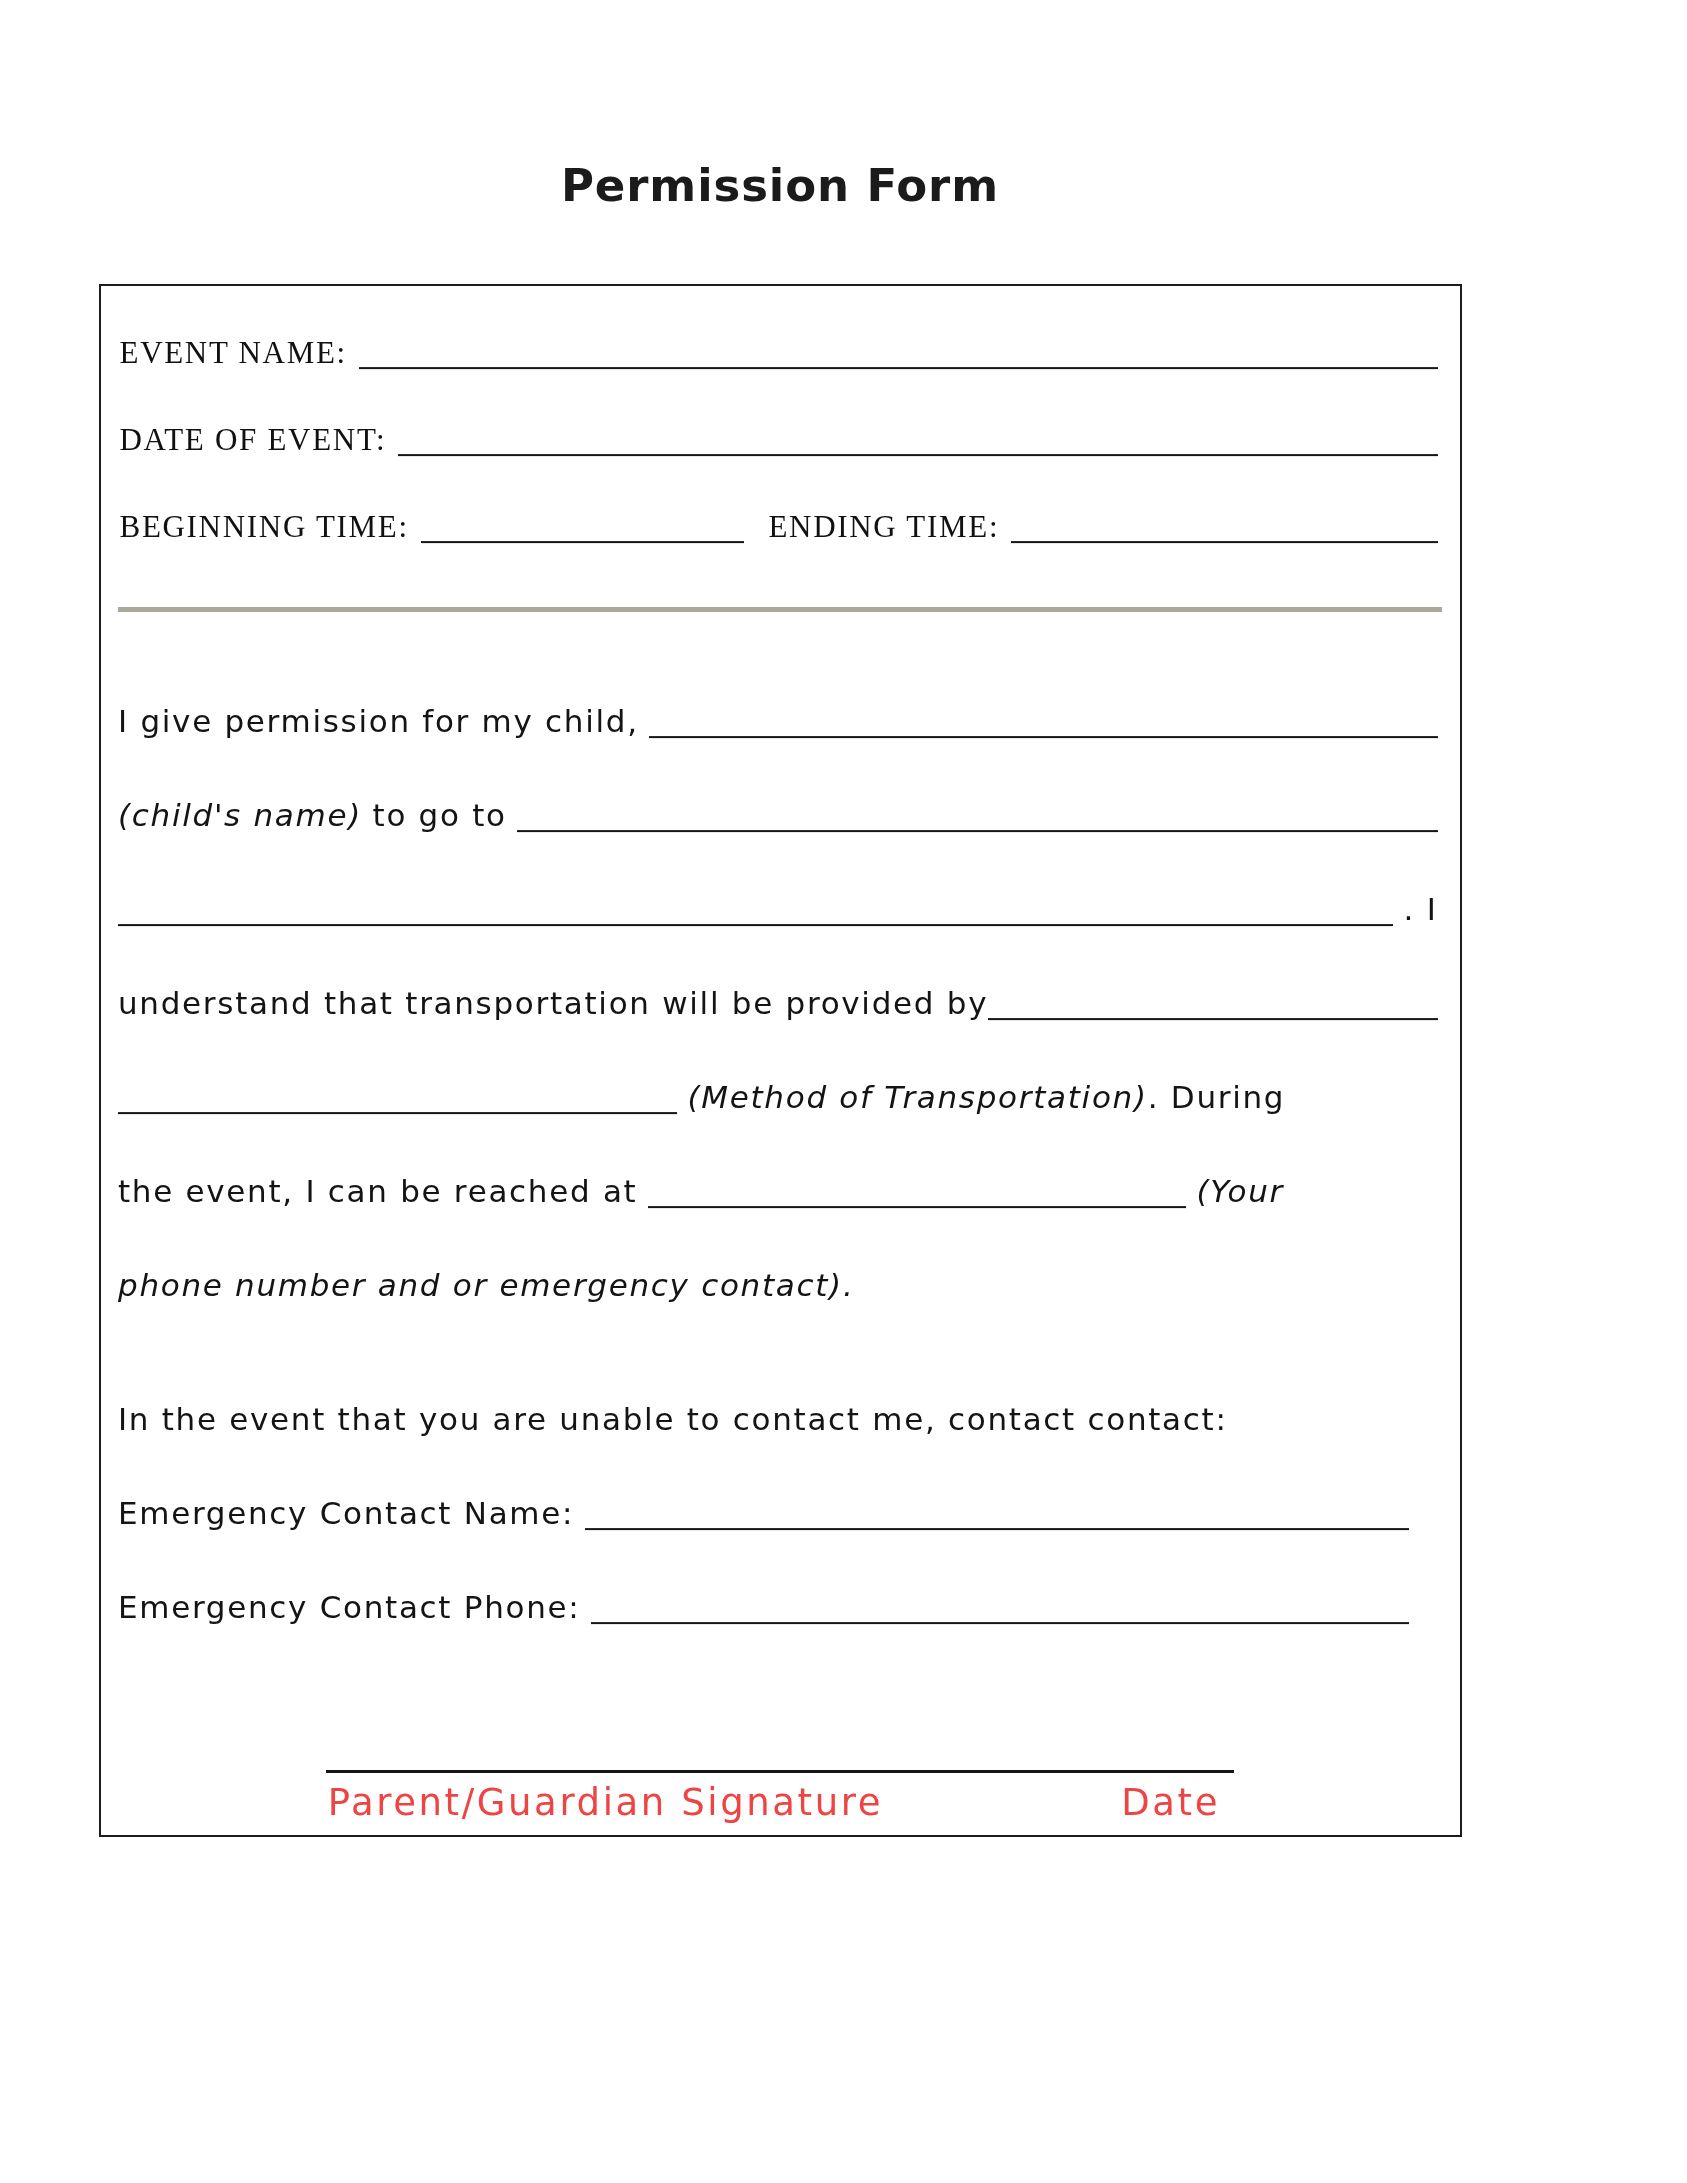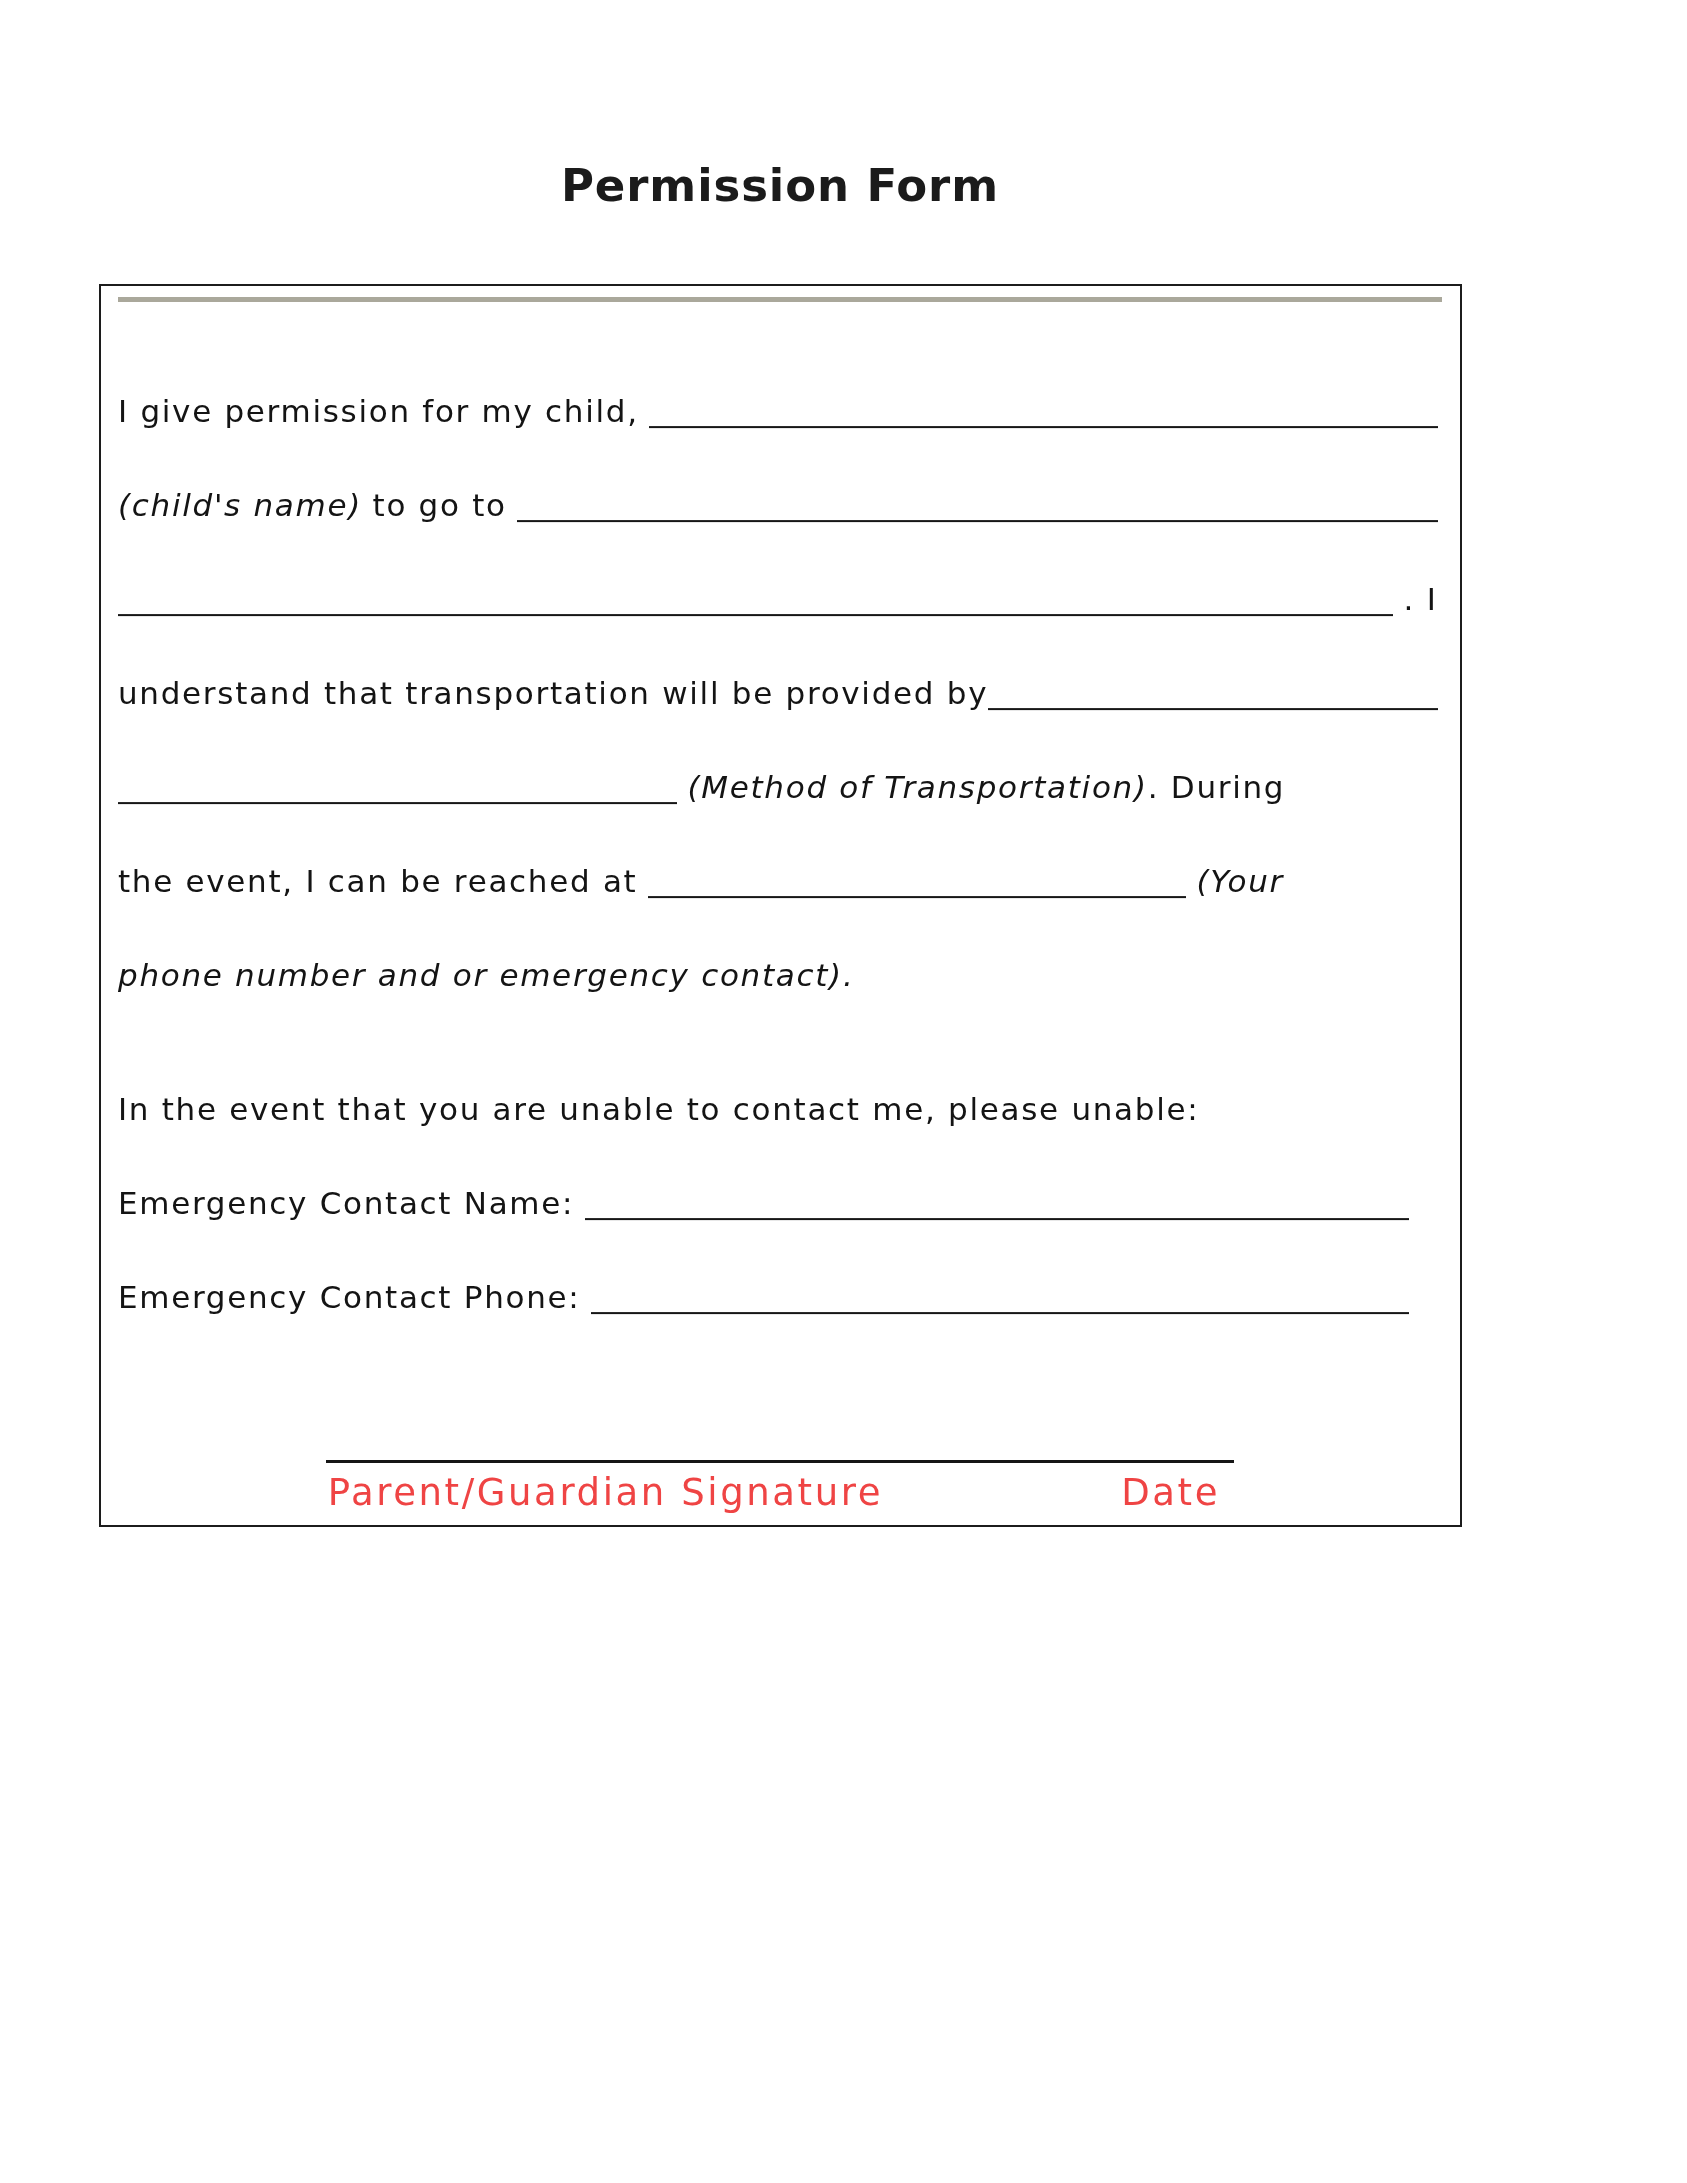--- a/index.html
+++ b/index.html
@@ -62,20 +62,36 @@
 </style>
 </head>
 <body>
 
 <div class="page">
 
   <h1 class="title">Permission Form</h1>
 
   <div class="box">
 
+    <div class="head">
+      <div class="head-line">
+        <span class="hlabel">EVENT NAME:</span>
+        <span class="blank grow"></span>
+      </div>
+      <div class="head-line">
+        <span class="hlabel">DATE OF EVENT:</span>
+        <span class="blank grow"></span>
+      </div>
+      <div class="head-line">
+        <span class="hlabel">BEGINNING TIME:</span>
+        <span class="blank w-begin"></span>
+        <span class="hlabel ending-label">ENDING TIME:</span>
+        <span class="blank grow"></span>
+      </div>
+    </div>
 
     <div class="divider"></div>
 
     <div class="bodytext">
       <div class="bline">
         <span>I give permission for my child,</span>
         <span class="blank grow"></span>
       </div>
       <div class="bline">
         <span class="it">(child's name)</span>
@@ -98,21 +114,21 @@
       <div class="bline">
         <span>the event, I can be reached at</span>
         <span class="blank w616"></span>
         <span class="it">(Your</span>
       </div>
       <div class="bline">
         <span class="it tight">phone number and or emergency contact).</span>
       </div>
 
       <div class="bline intro">
-        <span>In the event that you are unable to contact me, please unable:</span>
+        <span>In the event that you are unable to contact me, contact contact:</span>
       </div>
       <div class="bline">
         <span>Emergency Contact Name:</span>
         <span class="blank grow mr-end"></span>
       </div>
       <div class="bline">
         <span>Emergency Contact Phone:</span>
         <span class="blank grow mr-end"></span>
       </div>
     </div>

